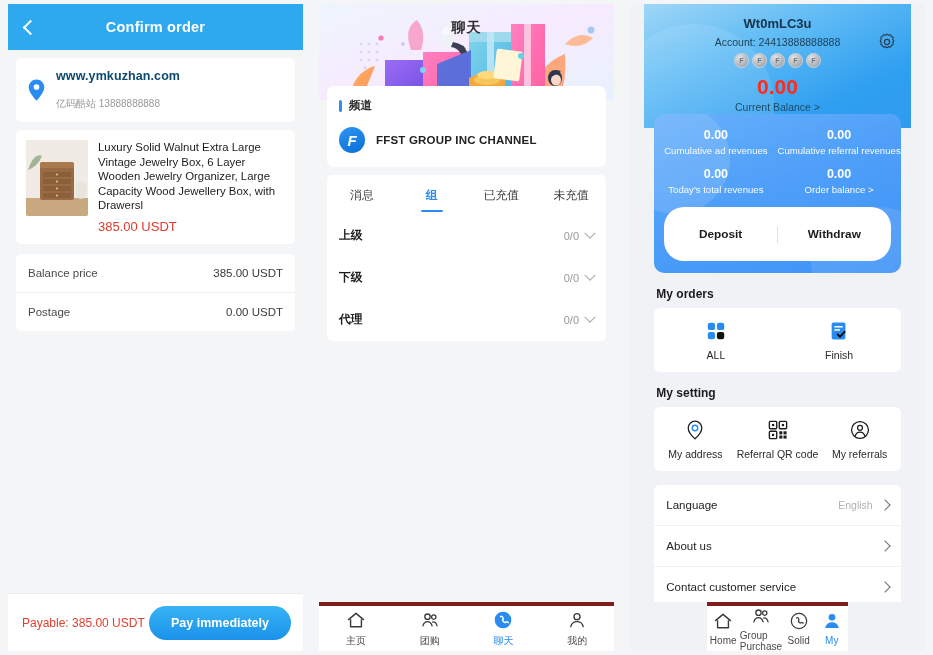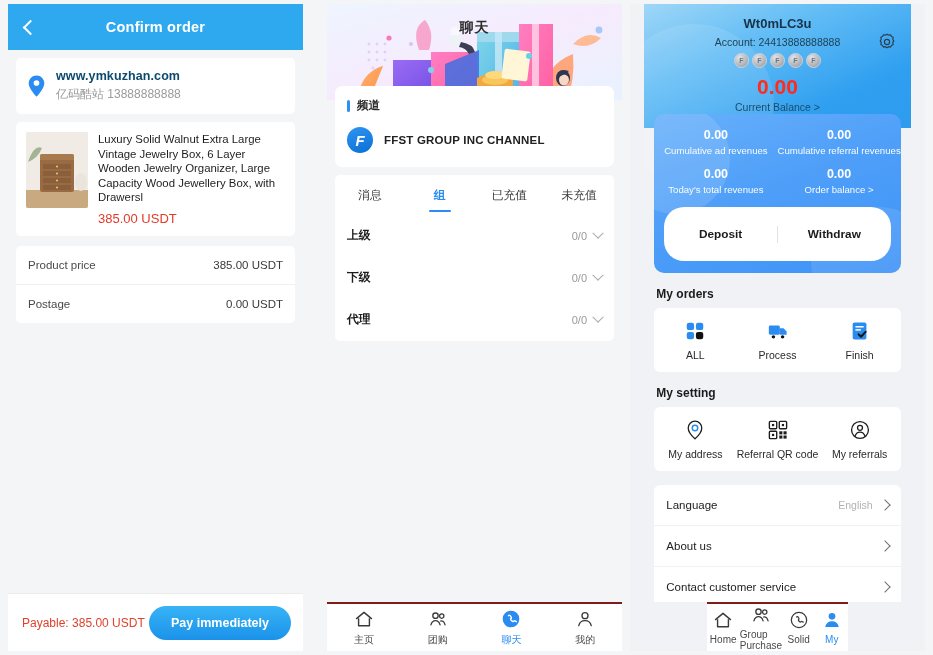--- a/index.html
+++ b/index.html
@@ -21,21 +21,21 @@
     content: ""; display: block; width: 9px; height: 9px;
     border-left: 2.2px solid #fff; border-bottom: 2.2px solid #fff;
     transform: rotate(45deg); margin: 3px 0 0 3px;
   }
   .p1-title { width: 100%; text-align: center; font-size: 14.5px; font-weight: bold; letter-spacing: .2px; }
 
   .card { background: #fff; border-radius: 5px; margin: 8px 8px 0 8px; }
   .addr-card { display: flex; align-items: center; padding: 11px 12px; gap: 11px; }
   .pin-icon { width: 17px; height: 22px; flex: 0 0 auto; }
   .addr-text .addr-url { font-size: 12.5px; font-weight: bold; color: #0c4a6e; letter-spacing: .1px; }
-  .addr-text .addr-sub { font-size: 12px; color: #9a9a9a; margin-top: 3px; }
+  .addr-text .addr-sub { font-size: 10px; color: #9a9a9a; margin-top: 14px; }
 
   .prod-card { display: flex; padding: 10px 10px; gap: 10px; }
   .prod-thumb {
     width: 62px; height: 76px; flex: 0 0 auto; border-radius: 2px; overflow: hidden;
     background: linear-gradient(160deg,#efeae2 0%,#e6ded3 55%,#ded4c6 100%);
     position: relative;
   }
   .prod-info { flex: 1 1 auto; min-width: 0; }
   .prod-name { font-size: 11.4px; line-height: 14.6px; color: #1d1d1d; }
   .prod-price { font-size: 13px; color: #e03b2a; margin-top: 6px; }
@@ -51,21 +51,21 @@
     display: flex; align-items: center; justify-content: space-between; padding: 0 12px 0 14px; flex: 0 0 auto;
   }
   .payable { font-size: 12px; color: #e0412d; }
   .pay-btn {
     background: linear-gradient(180deg,#38b3f5 0%,#1b92ea 100%);
     color: #fff; font-size: 12.5px; font-weight: bold;
     border: none; border-radius: 20px; padding: 10px 22px; cursor: pointer;
   }
 
   
-  .p2-wrap { position: absolute; left: 16px; top: 4px; width: 295px; height: 647px; background: #f4f5f7; display: flex; flex-direction: column; }
+  .p2-wrap { position: absolute; left: 8px; top: 4px; width: 295px; height: 647px; background: #f4f5f7; display: flex; flex-direction: column; }
   .banner {
     position: relative; height: 96px; flex: 0 0 auto; overflow: hidden;
     background: linear-gradient(120deg,#eaf3ff 0%,#f4e9fb 45%,#e6f1fd 100%);
   }
   .banner .b-title {
     position: absolute; left: 50%; top: 15px; transform: translateX(-50%);
     font-size: 14px; font-weight: bold; color: #2b2b2b; z-index: 6; letter-spacing: 1px;
   }
   .banner svg { position: absolute; inset: 0; width: 100%; height: 100%; }
 
@@ -91,21 +91,21 @@
   }
   .grp-row { display: flex; align-items: center; justify-content: space-between; padding: 13px 12px; }
   .grp-label { font-size: 11.8px; color: #1c1c1c; font-weight: bold; }
   .grp-right { display: flex; align-items: center; gap: 7px; font-size: 11px; color: #999; }
   .chev-down { width: 8px; height: 8px; border-right: 1.6px solid #aaa; border-bottom: 1.6px solid #aaa; transform: rotate(45deg) translate(-2px,-2px); }
 
   .p2-spacer { flex: 1 1 auto; }
 
   
   .tabbar {
-    height: 49px; background: #fff; border-top: 2px solid #7f1d1d; flex: 0 0 auto;
+    height: 49px; background: #fff; border-top: 4px solid #7f1d1d; flex: 0 0 auto;
     display: flex; align-items: center;
   }
   .tabbar-item { flex: 1 1 0; display: flex; flex-direction: column; align-items: center; gap: 4px; cursor: pointer; }
   .tabbar-item .tb-label { font-size: 10px; color: #4a4a4a; }
   .tabbar-item.active .tb-label { color: #2a8cf0; }
   .tb-icon { width: 20px; height: 20px; display: block; }
 
   
   .p3-wrap { position: absolute; left: 8px; top: 4px; width: 295px; height: 647px; background: #f1f2f6; display: flex; flex-direction: column; overflow: hidden; align-items: center; }
   .p3-scroll { flex: 1 1 auto; overflow: hidden; }
@@ -207,21 +207,21 @@
           </svg>
         </div>
         <div class="prod-info">
           <div class="prod-name">Luxury Solid Walnut Extra Large Vintage Jewelry Box, 6 Layer Wooden Jewelry Organizer, Large Capacity Wood Jewellery Box, with Drawersl</div>
           <div class="prod-price">385.00 USDT</div>
         </div>
       </div>
 
       <div class="rows-card">
         <div class="kv-row">
-          <span>Product price</span>
+          <span>Balance price</span>
           <span class="kv-val">385.00 USDT</span>
         </div>
         <div class="kv-row">
           <span>Postage</span>
           <span class="kv-val">0.00 USDT</span>
         </div>
       </div>
 
       <div class="p1-spacer"></div>
 
@@ -441,29 +441,20 @@
             <svg width="22" height="22" viewBox="0 0 24 24">
               <rect x="3" y="3" width="8" height="8" rx="2.4" fill="#2a8cf0"></rect>
               <rect x="13" y="3" width="8" height="8" rx="2.4" fill="#2a8cf0"></rect>
               <rect x="3" y="13" width="8" height="8" rx="2.4" fill="#2a8cf0"></rect>
               <rect x="13" y="13" width="8" height="8" rx="2.4" fill="#111"></rect>
             </svg>
             <span class="grid-label">ALL</span>
           </div>
           <div class="grid-item">
             <svg width="22" height="22" viewBox="0 0 24 24">
-              <rect x="2" y="6" width="12" height="10" rx="1.6" fill="#2a8cf0"></rect>
-              <path d="M14 9 h4 l3.4 3.6 V16 H14z" fill="#2a8cf0"></path>
-              <circle cx="7" cy="18.4" r="1.9" fill="#111"></circle>
-              <circle cx="17" cy="18.4" r="1.9" fill="#111"></circle>
-            </svg>
-            <span class="grid-label">Process</span>
-          </div>
-          <div class="grid-item">
-            <svg width="22" height="22" viewBox="0 0 24 24">
               <rect x="4" y="2.6" width="15" height="18.8" rx="2" fill="#2a8cf0"></rect>
               <rect x="7" y="6.6" width="9" height="1.6" fill="#fff"></rect>
               <rect x="7" y="10" width="6" height="1.6" fill="#fff"></rect>
               <path d="M10.5 15.6 l2.6 2.7 l5 -5.4" fill="none" stroke="#111" stroke-width="2.1" stroke-linecap="round" stroke-linejoin="round"></path>
             </svg>
             <span class="grid-label">Finish</span>
           </div>
         </div>
 
         <div class="sec-title">My setting</div>

